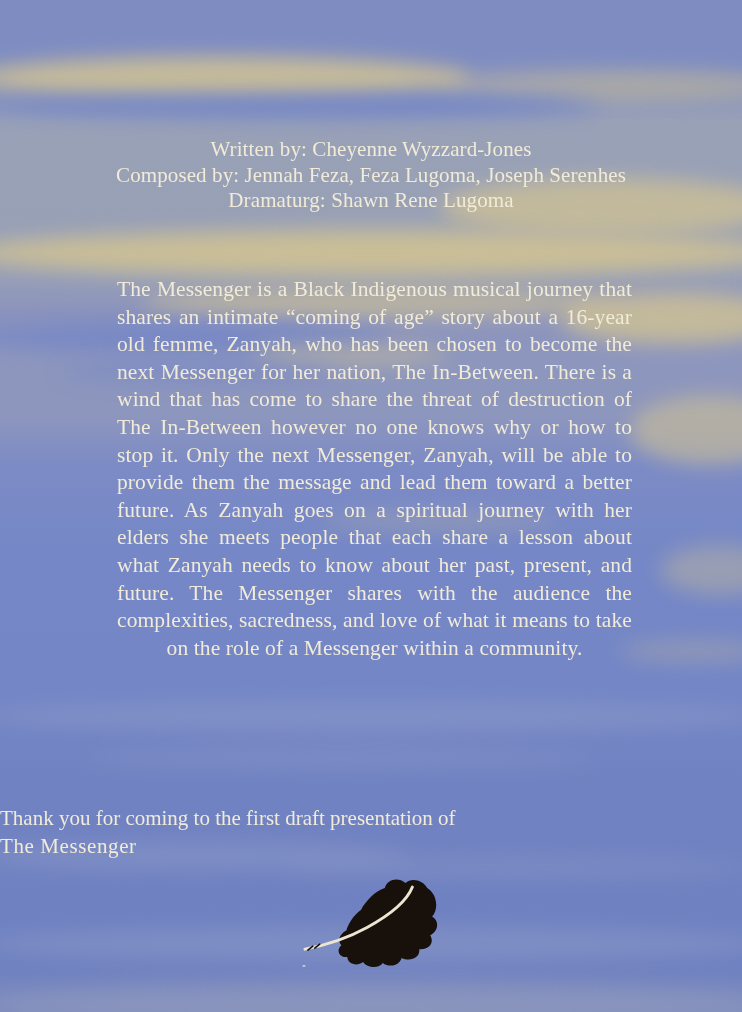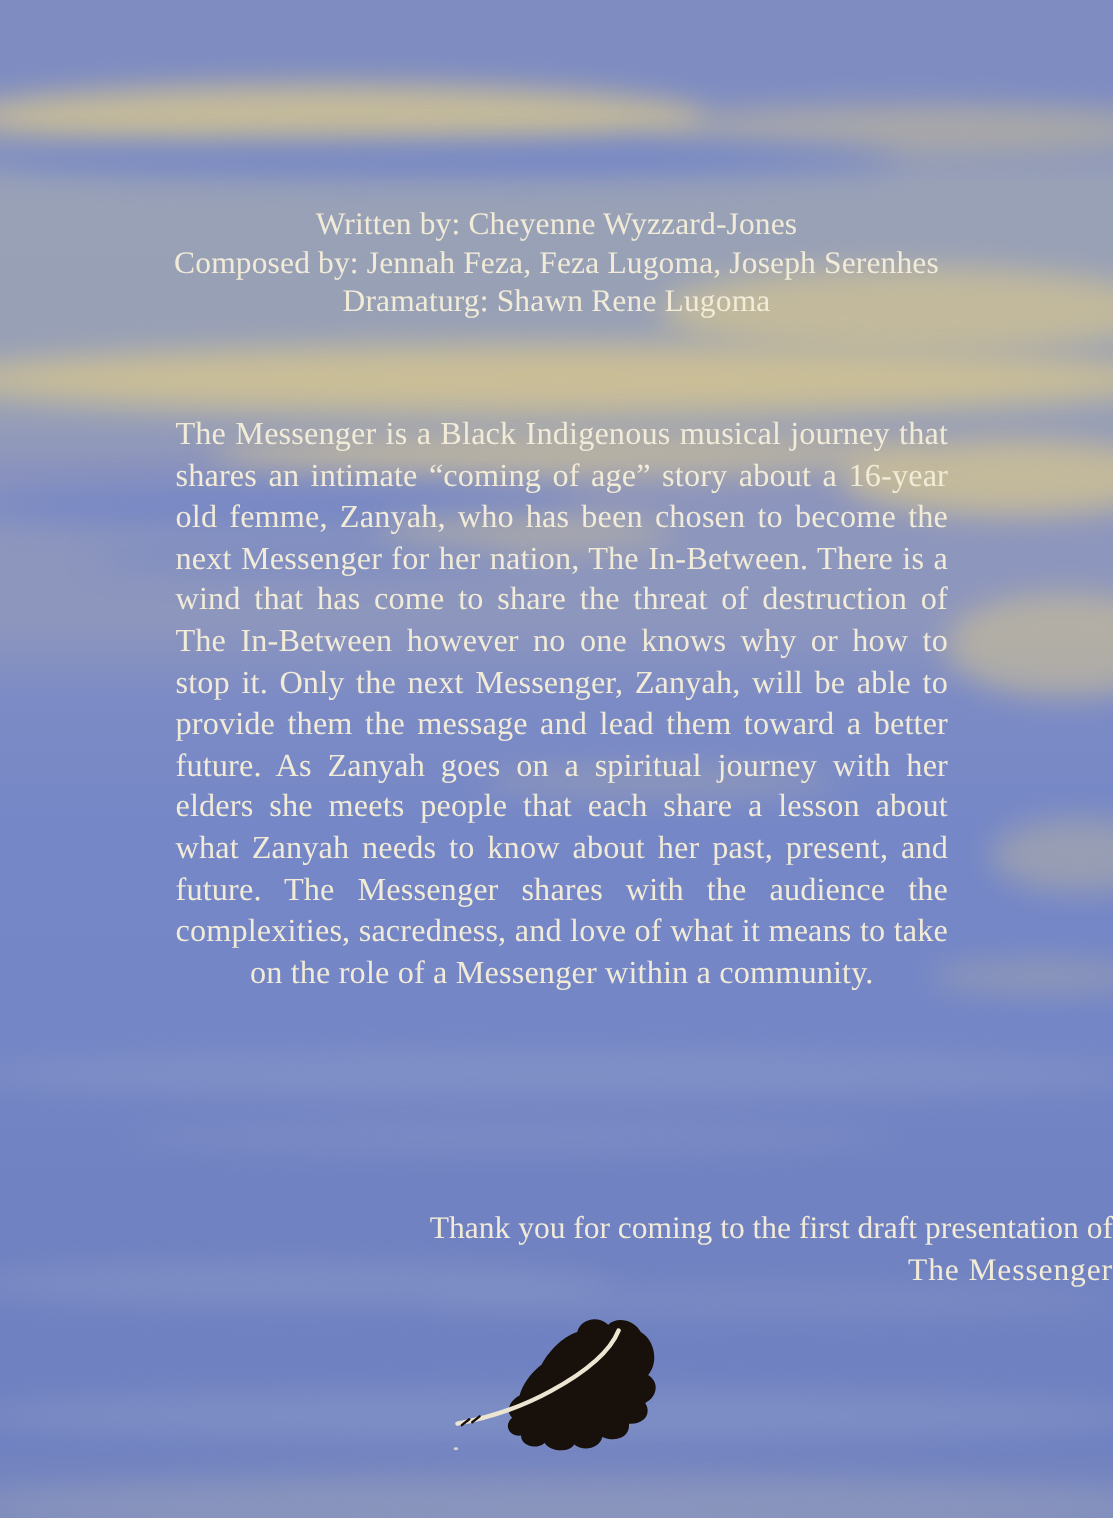--- a/index.html
+++ b/index.html
@@ -92,27 +92,26 @@
     line-height: 27.6px;
     text-align: justify;
     text-align-last: center;
     letter-spacing: 0.1px;
   }
   .closing {
     position: absolute;
     top: 804px;
     left: 0;
     width: 100%;
-    text-align: right;
+    text-align: left;
     font-size: 21px;
     line-height: 28px;
   }
   .closing-title {
     letter-spacing: 0.6px;
-    margin-left: 42px;
   }
   .feather {
     position: absolute;
     left: 302px;
     top: 878px;
     width: 138px;
     height: 91px;
   }
   .feather-body { fill: var(--feather-black, #18110b); }
   .feather-quill {

